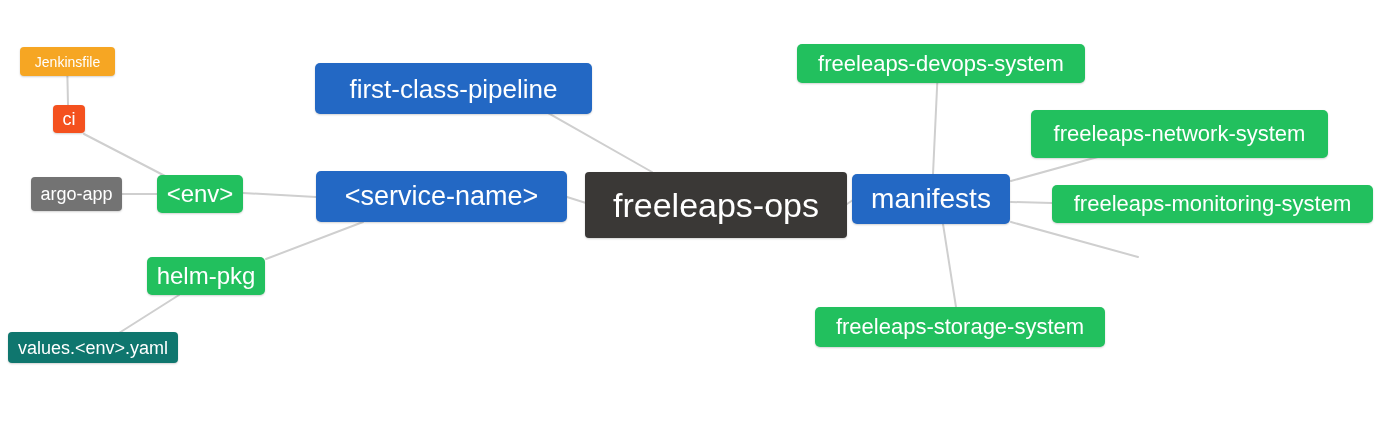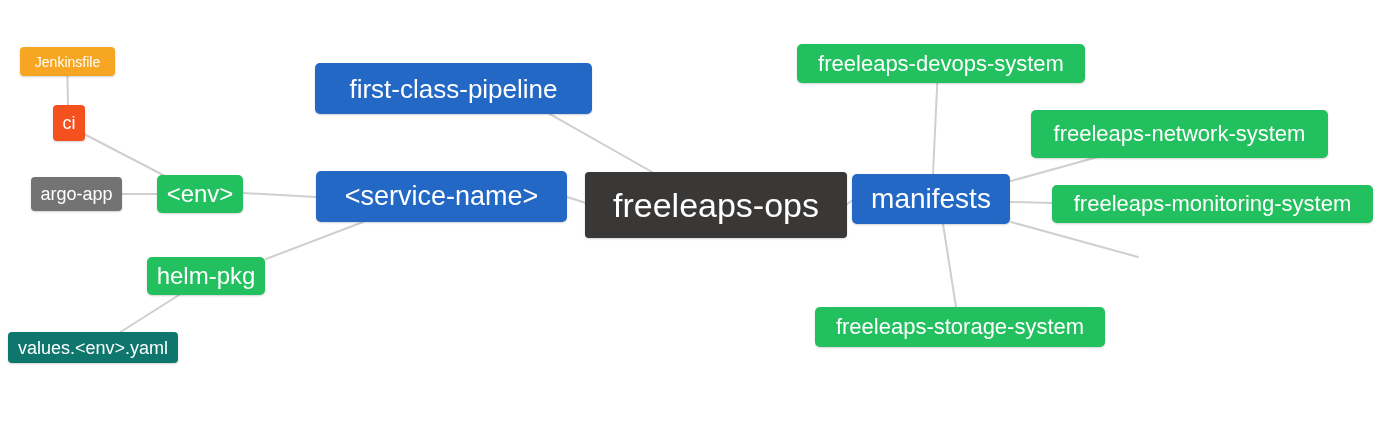--- a/index.html
+++ b/index.html
@@ -60,21 +60,21 @@
       <line x1="938" y1="67" x2="933" y2="174"></line>
       <line x1="1011" y1="181" x2="1123" y2="150"></line>
       <line x1="1011" y1="202" x2="1052" y2="203"></line>
       <line x1="1011" y1="222" x2="1138" y2="257"></line>
       <line x1="943" y1="224" x2="956" y2="307"></line>
     </g>
   </svg>
 
   <div class="node" style="left: 20px; top: 27px; width: 95px; height: 29px; font-size: 14px; border-radius: 4px; background-color: rgb(246, 166, 35); margin-top: 20px;">Jenkinsfile</div>
 
-  <div class="node" style="left: 53px; top: 105px; width: 32px; height: 36px; font-size: 18px; border-radius: 4px; background-color: rgb(244, 81, 30);">ci</div>
+  <div class="node" style="left: 53px; top: 105px; width: 32px; height: 28px; font-size: 18px; border-radius: 4px; background-color: rgb(244, 81, 30);">ci</div>
 
   <div class="node" style="left: 31px; top: 177px; width: 91px; height: 34px; font-size: 18px; border-radius: 4px; background-color: #737373;">argo-app</div>
 
   <div class="node" style="left: 157px; top: 175px; width: 86px; height: 38px; font-size: 24px; background-color: rgb(34, 192, 94);">&lt;env&gt;</div>
 
   <div class="node" style="left: 147px; top: 257px; width: 118px; height: 38px; font-size: 24px; background-color: rgb(34, 192, 94);">helm-pkg</div>
 
   <div class="node" style="left: 8px; top: 332px; width: 170px; height: 31px; font-size: 18px; border-radius: 4px; background-color: #0f766e;">values.&lt;env&gt;.yaml</div>
 
   <div class="node" style="left: 315px; top: 37px; width: 277px; height: 51px; font-size: 26px; background-color: rgb(35, 104, 196); margin-top: 26px;">first-class-pipeline</div>

